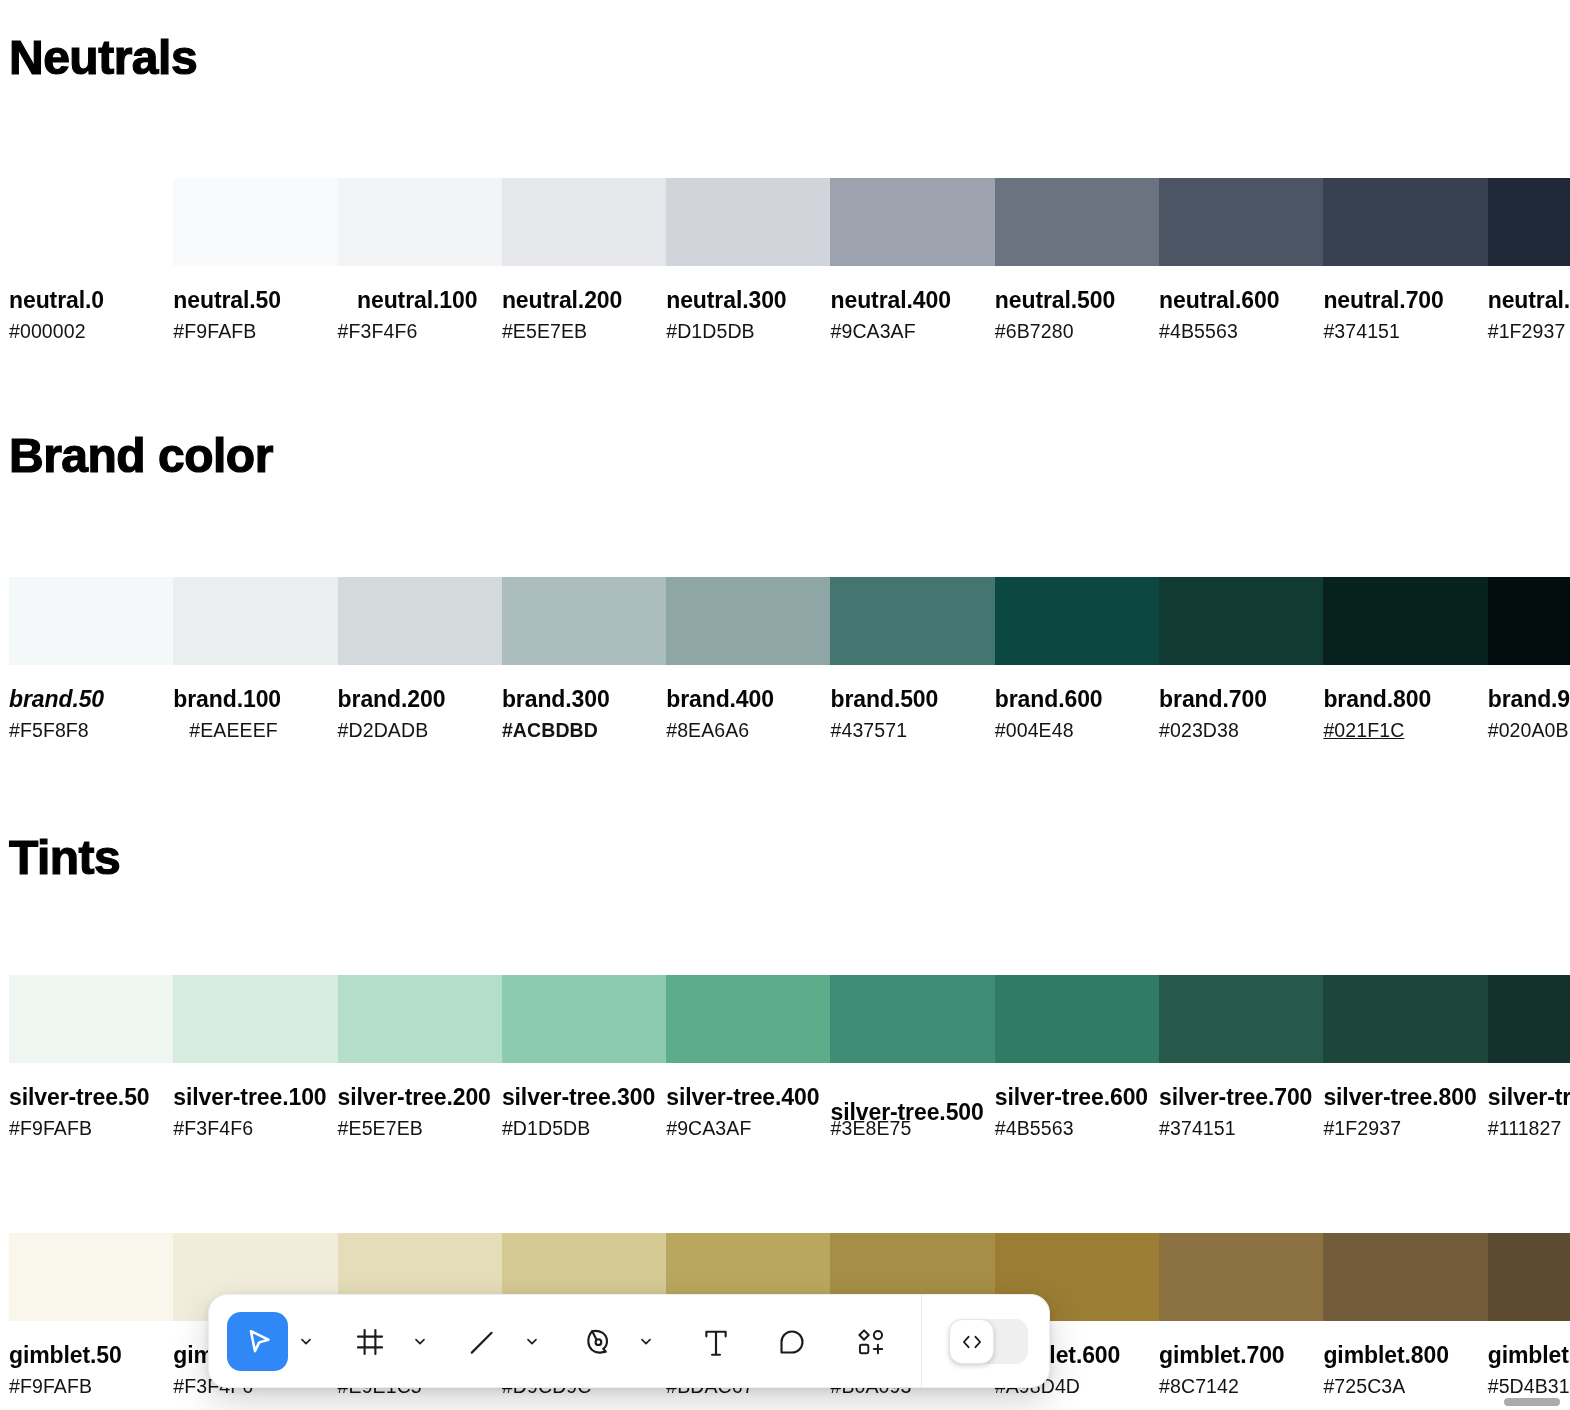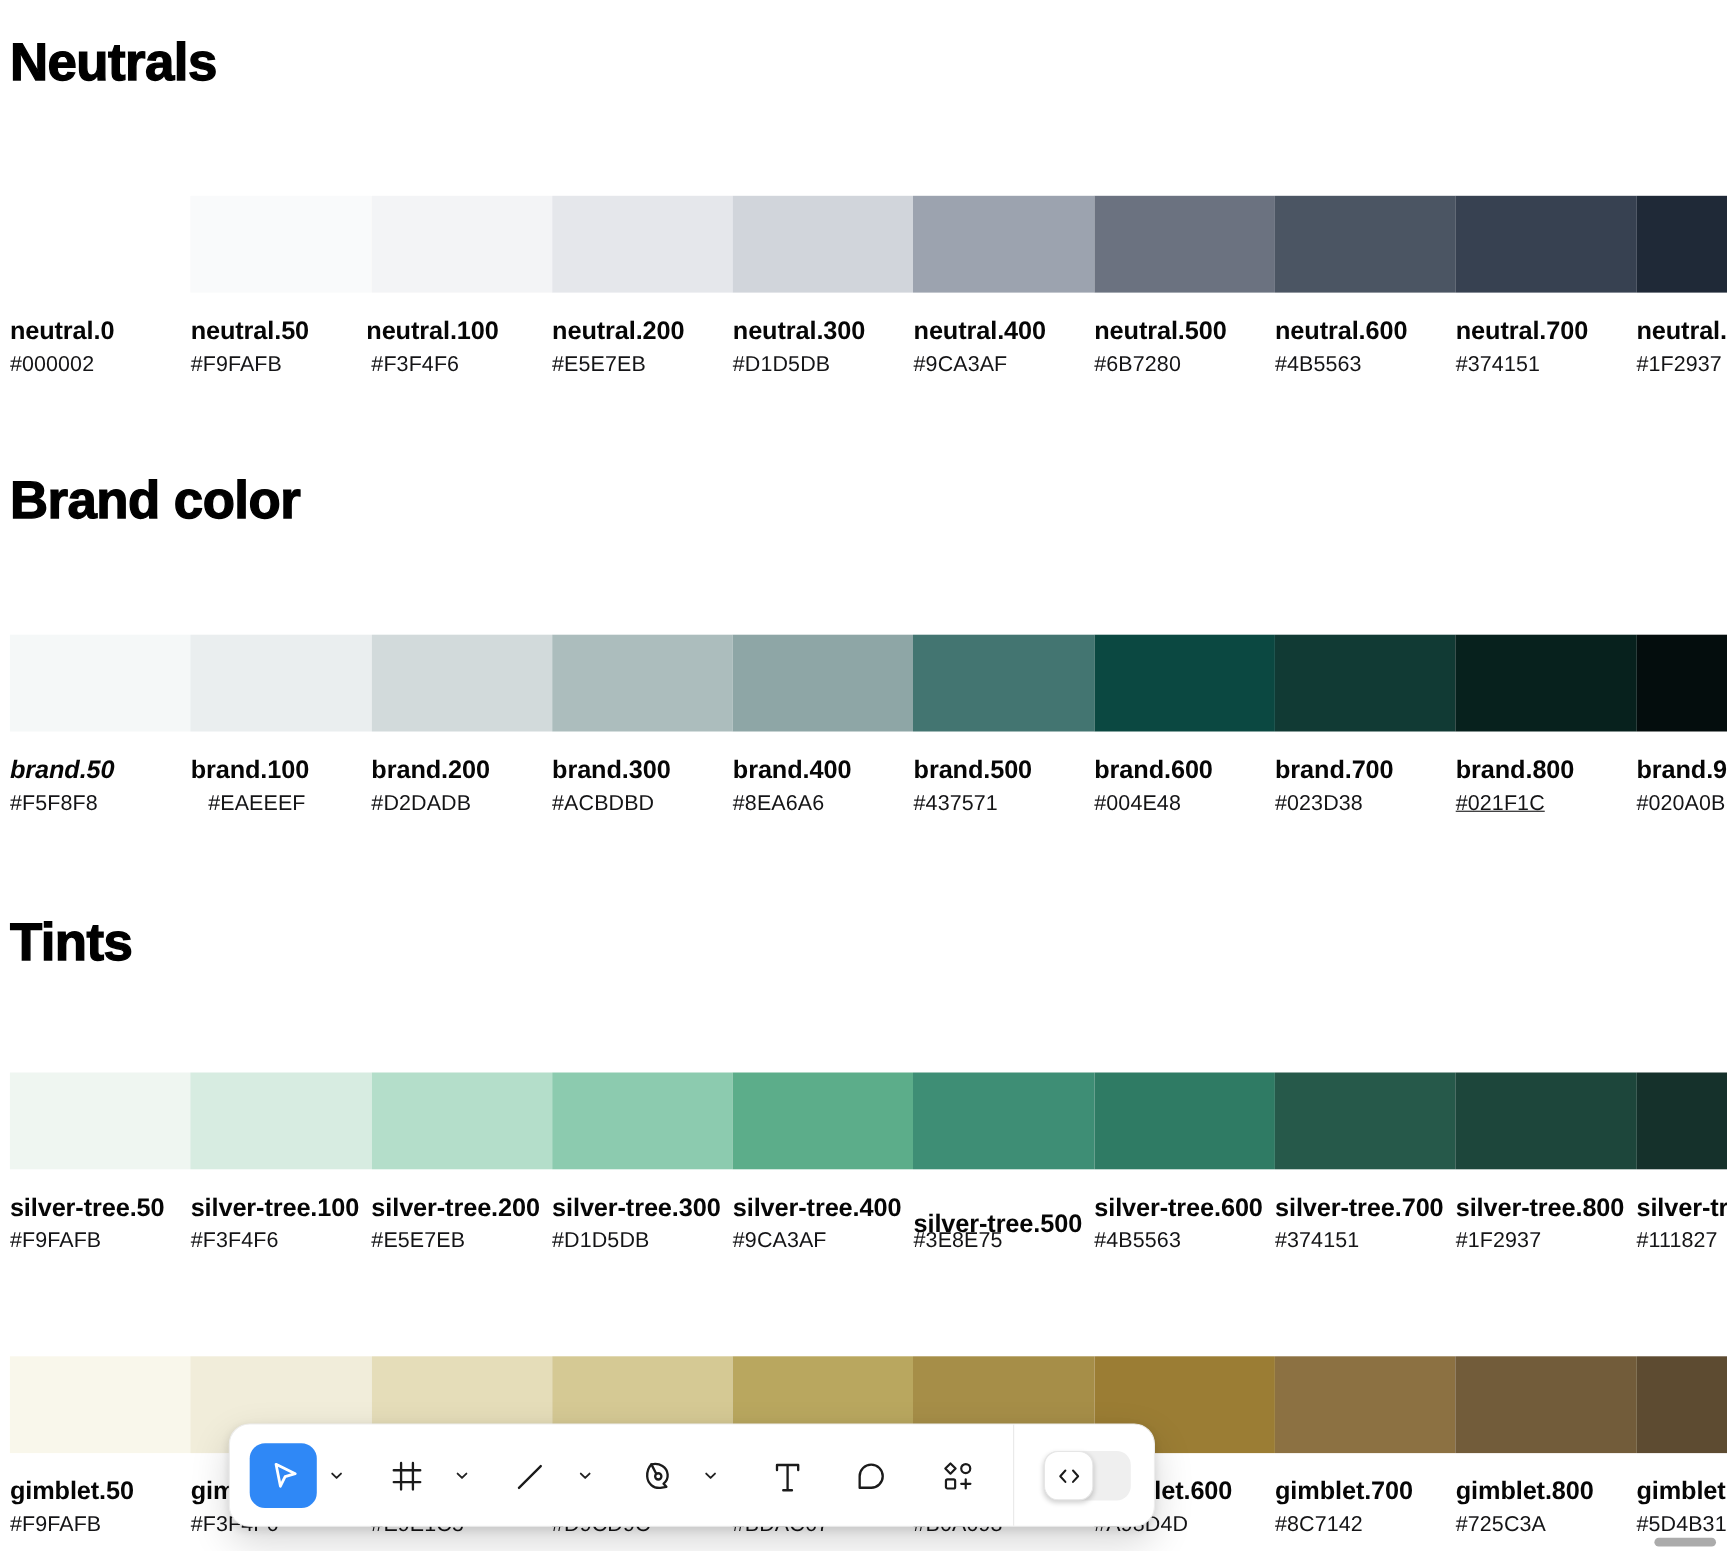--- a/index.html
+++ b/index.html
@@ -70,21 +70,21 @@
         <div class="swatch" style="background: rgb(156, 163, 175);"></div>
         <div class="swatch" style="background: rgb(107, 114, 128);"></div>
         <div class="swatch" style="background: rgb(75, 85, 99);"></div>
         <div class="swatch" style="background: rgb(55, 65, 81);"></div>
         <div class="swatch" style="background: rgb(31, 41, 55);"></div>
       </div>
       <div class="swatch-name" style="left: 9px; top: 288px;">neutral.0</div>
       <div class="swatch-hex" style="left: 9px; top: 321px;">#000002</div>
       <div class="swatch-name" style="left: 173.3px; top: 288px;">neutral.50</div>
       <div class="swatch-hex" style="left: 173.3px; top: 321px;">#F9FAFB</div>
-      <div class="swatch-name" style="left: 333px; top: 288px;">neutral.100</div>
+      <div class="swatch-name" style="left: 357px; top: 288px;">neutral.100</div>
       <div class="swatch-hex" style="left: 337.6px; top: 321px;">#F3F4F6</div>
       <div class="swatch-name" style="left: 501.9px; top: 288px;">neutral.200</div>
       <div class="swatch-hex" style="left: 501.9px; top: 321px;">#E5E7EB</div>
       <div class="swatch-name" style="left: 666.2px; top: 288px;">neutral.300</div>
       <div class="swatch-hex" style="left: 666.2px; top: 321px;">#D1D5DB</div>
       <div class="swatch-name" style="left: 830.5px; top: 288px;">neutral.400</div>
       <div class="swatch-hex" style="left: 830.5px; top: 321px;">#9CA3AF</div>
       <div class="swatch-name" style="left: 994.8px; top: 288px;">neutral.500</div>
       <div class="swatch-hex" style="left: 994.8px; top: 321px;">#6B7280</div>
       <div class="swatch-name" style="left: 1159.1px; top: 288px;">neutral.600</div>
@@ -106,21 +106,21 @@
         <div class="swatch" style="background: rgb(7, 33, 29);"></div>
         <div class="swatch" style="background: rgb(4, 13, 13);"></div>
       </div>
       <div class="swatch-name" style="left: 9px; top: 687px; font-style: italic;">brand.50</div>
       <div class="swatch-hex" style="left: 9px; top: 720px;">#F5F8F8</div>
       <div class="swatch-name" style="left: 173.3px; top: 687px;">brand.100</div>
       <div class="swatch-hex" style="left: 173.3px; top: 720px; margin-left: 16px;">#EAEEEF</div>
       <div class="swatch-name" style="left: 337.6px; top: 687px;">brand.200</div>
       <div class="swatch-hex" style="left: 337.6px; top: 720px;">#D2DADB</div>
       <div class="swatch-name" style="left: 501.9px; top: 687px;">brand.300</div>
-      <div class="swatch-hex" style="left: 501.9px; top: 720px;">#ACBDBD</div>
+      <div class="swatch-hex" style="left: 501.9px; top: 720px; font-weight: bold;">#ACBDBD</div>
       <div class="swatch-name" style="left: 666.2px; top: 687px;">brand.400</div>
       <div class="swatch-hex" style="left: 666.2px; top: 720px;">#8EA6A6</div>
       <div class="swatch-name" style="left: 830.5px; top: 687px;">brand.500</div>
       <div class="swatch-hex" style="left: 830.5px; top: 720px;">#437571</div>
       <div class="swatch-name" style="left: 994.8px; top: 687px;">brand.600</div>
       <div class="swatch-hex" style="left: 994.8px; top: 720px;">#004E48</div>
       <div class="swatch-name" style="left: 1159.1px; top: 687px;">brand.700</div>
       <div class="swatch-hex" style="left: 1159.1px; top: 720px;">#023D38</div>
       <div class="swatch-name" style="left: 1323.4px; top: 687px;">brand.800</div>
       <div class="swatch-hex" style="left: 1323.4px; top: 720px; text-decoration: underline;">#021F1C</div>

